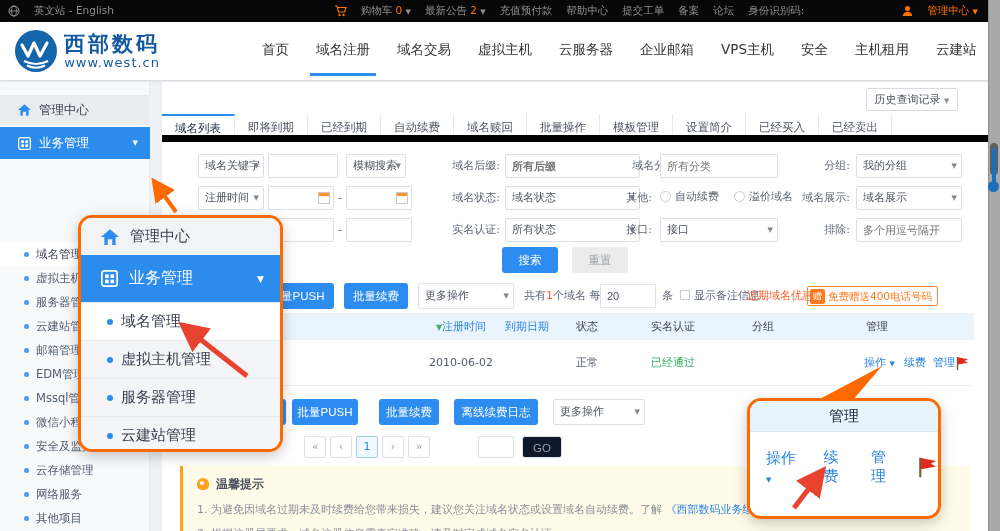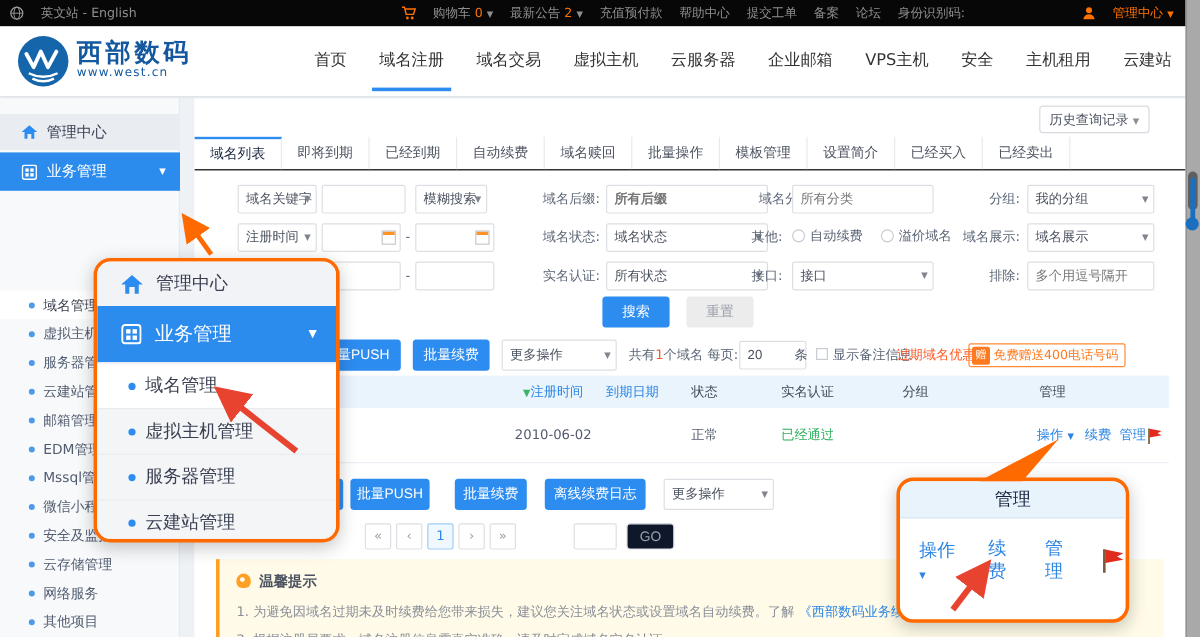--- a/index.html
+++ b/index.html
@@ -10,41 +10,41 @@
   
   .topbar { position:absolute; left:0; top:0; width:988px; height:22px; background:#070707; color:#8f8f8f; font-size:10.5px; display:flex; align-items:center; justify-content:space-between; padding:0 10px 0 8px; }
   .topbar .grp { display:flex; align-items:center; gap:14px; white-space:nowrap; }
   .topbar .org { color:#ff7200; }
   .caret { font-size:7px; color:#8f8f8f; }
   .org .caret, .caret.org { color:#ff7200; }
 
   
   .header { position:absolute; left:0; top:22px; width:988px; height:58px; background:#fff; box-shadow:0 1px 3px rgba(0,0,0,.12); }
   .logo-name { color:#14599f; font-weight:bold; font-size:21px; letter-spacing:3px; line-height:22px; }
-  .logo-url { color:#14599f; font-size:10px; letter-spacing:1px; }
+  .logo-url { color:#14599f; font-size:13px; letter-spacing:1px;text-align:right; }
   .nav { position:absolute; left:262px; top:19px; display:flex; gap:27px; font-size:13.5px; color:#333; }
   .nav-item { position:relative; cursor:pointer; white-space:nowrap; }
   .nav-item.active::after { content:""; position:absolute; left:-6px; right:-6px; bottom:-17px; height:3px; background:#2d8cf0; }
 
   
   .sidebar { position:absolute; left:0; top:82px; width:150px; height:449px; background:#f7f9fb; border-right:1px solid #e6e9ee; }
   .side-row { position:absolute; left:0; width:150px; display:flex; align-items:center; gap:8px; padding-left:18px; }
   .side-home { top:13px; height:30px; background:#e9edf2; color:#3a3f51; font-size:12.5px; }
   .side-biz { top:45px; height:32px; background:#2b8ced; color:#fff; font-size:12.5px; }
   .side-biz .caret { position:absolute; right:12px; color:#fff; }
   .sub-item { position:absolute; left:0; width:150px; height:24px; line-height:24px; padding-left:36px; color:#525c70; font-size:11.5px; white-space:nowrap; }
   .sub-item .dot { position:absolute; left:24px; top:10px; width:5px; height:5px; border-radius:50%; background:#4f9ae8; }
   .sub-item.on { background:#fff; color:#3a3f51; }
 
   
   .content { position:absolute; left:162px; top:82px; width:826px; height:449px; background:#fff; overflow:hidden; }
   .crumb { position:absolute; left:14px; top:10px; color:#868e9c; font-size:11px; }
   .crumb b { font-weight:normal; color:#868e9c; }
   .hist-btn { position:absolute; left:704px; top:6px; width:92px; height:23px; border:1px solid #d7dbe0; border-radius:3px; background:#fff; color:#4c5360; font-size:11px; line-height:21px; text-align:center; cursor:pointer; }
-  .tabs { position:absolute; left:0; top:32px; width:826px; height:28px; border-bottom:1px solid #000000; display:flex; }
+  .tabs { position:absolute; left:0; top:32px; width:826px; height:28px; border-bottom:7px solid #000000; display:flex;font-family:Liberation Mono, monospace; }
   .tab { padding:0 13px; line-height:27px; font-size:11.5px; color:#4c5360; border-right:1px solid #e7eaee; cursor:pointer; white-space:nowrap; }
   .tab.active { border-top:2px solid #2d8cf0; line-height:25px; color:#17233d; }
 
   .lbl { position:absolute; text-align:right; color:#5c6576; font-size:11px; line-height:24px; white-space:nowrap; }
   .ctl { position:absolute; height:24px; border:1px solid #dcdfe3; border-radius:2px; background:#fff; font-size:11px; line-height:22px; color:#4c5360; }
   .sel { padding:0 14px 0 6px; cursor:pointer; white-space:nowrap; overflow:hidden; }
   .sel .caret { position:absolute; right:4px; top:0; line-height:22px; color:#80848f; }
   .inp { padding:0 6px; }
   .cal { position:absolute; right:3px; top:5px; width:12px; height:12px; border:1px solid #c6c9ce; background:linear-gradient(#ff9326 0 3px,#fff 3px); }
   .radio { width:11px; height:11px; border:1px solid #c9ccd2; border-radius:50%; background:#fff; display:inline-block; vertical-align:-2px; margin-right:4px; }
@@ -245,21 +245,21 @@
   <input class="ctl inp" style="left: 694px; top: 136px; width: 106px;" placeholder="多个用逗号隔开">
 
   <button class="btn-blue" style="left:340px;top:165px;width:56px">搜索</button>
   <button class="btn-gray" style="left:410px;top:165px;width:56px">重置</button>
 
   <button class="btn-blue" style="left:33px;top:201px;width:60px">批量管理</button>
   <button class="btn-blue" style="left:98px;top:201px;width:74px">批量PUSH</button>
   <button class="btn-blue" style="left:182px;top:201px;width:64px">批量续费</button>
   <div class="ctl sel" style="left:256px;top:201px;width:96px;height:26px;line-height:24px"><span>更多操作</span><span class="caret" style="line-height:24px">▼</span></div>
   <div class="stats" style="left:362px;top:201px"><span>共有</span><span style="color:#ff5722">1</span><span>个域名</span>&nbsp;<span>每页:</span></div>
-  <input class="ctl inp" style="left: 454px; top: 202px; width: 56px;" value="20">
+  <input class="ctl inp" style="left: 438px; top: 202px; width: 56px;" value="20">
   <div class="stats" style="left:500px;top:201px">条</div>
   <span class="stats" style="left:518px;top:201px"><span class="chk"></span><span>显示备注信息</span></span>
   <span class="stats" style="left:585px;top:201px;color:#ff5722">过期域名优惠</span>
   <div class="gift-box" style="left:645px;top:204px">
       <span class="gift-badge">赠</span>
       <span>免费赠送400电话号码</span>
     </div>
 
   <div class="thead">
     <span class="th" style="left:78px">域名</span>

